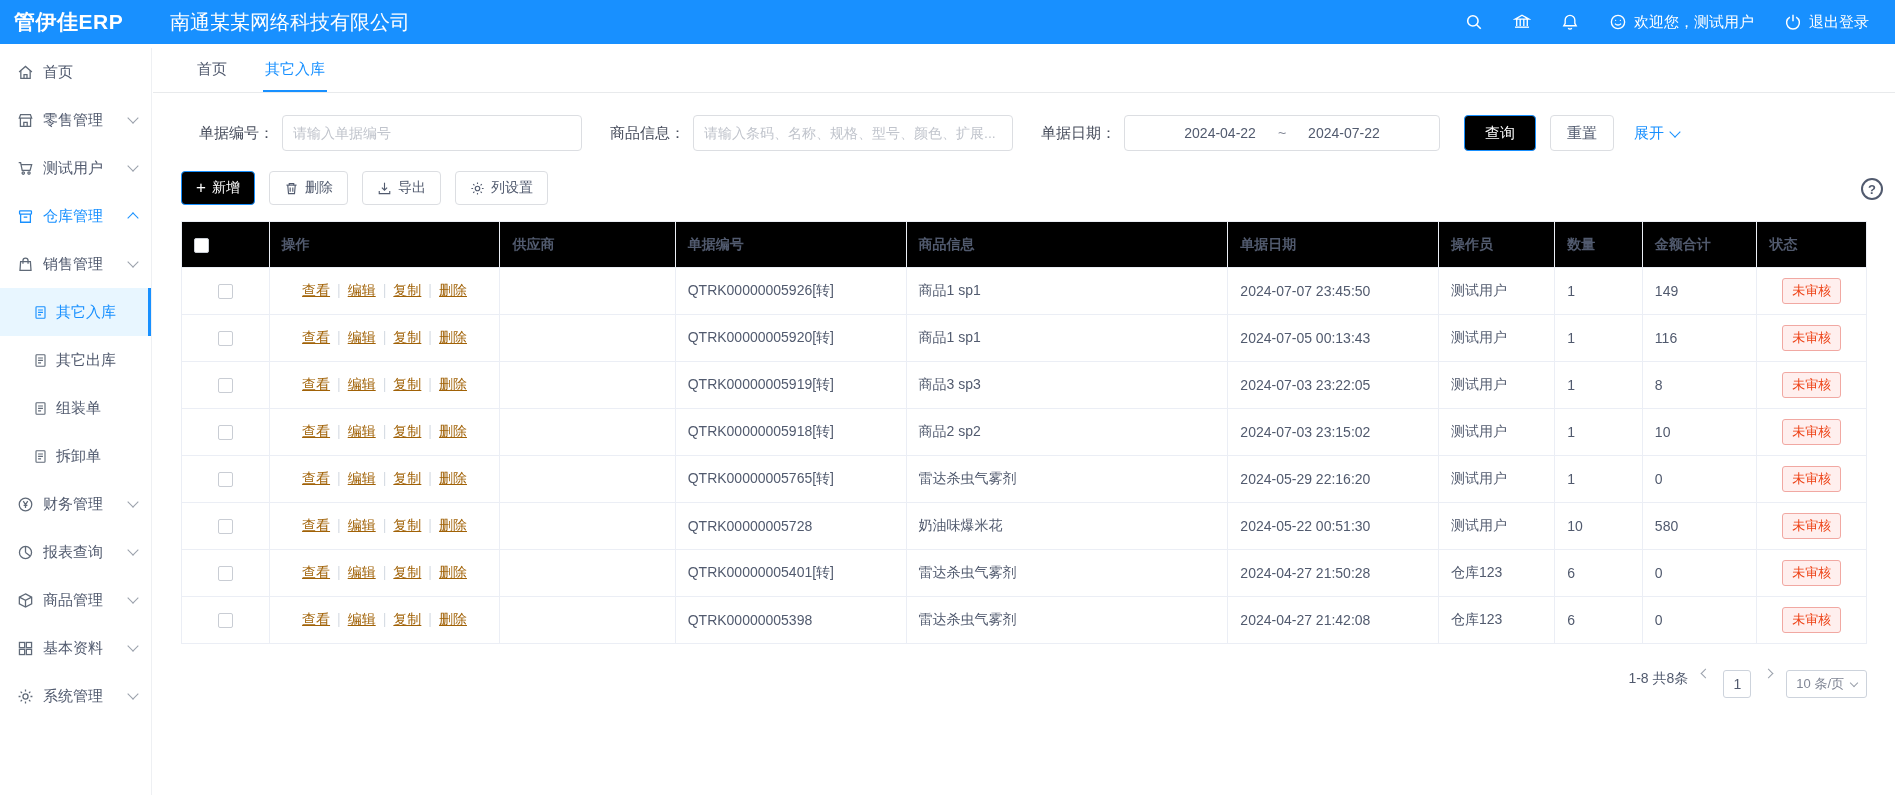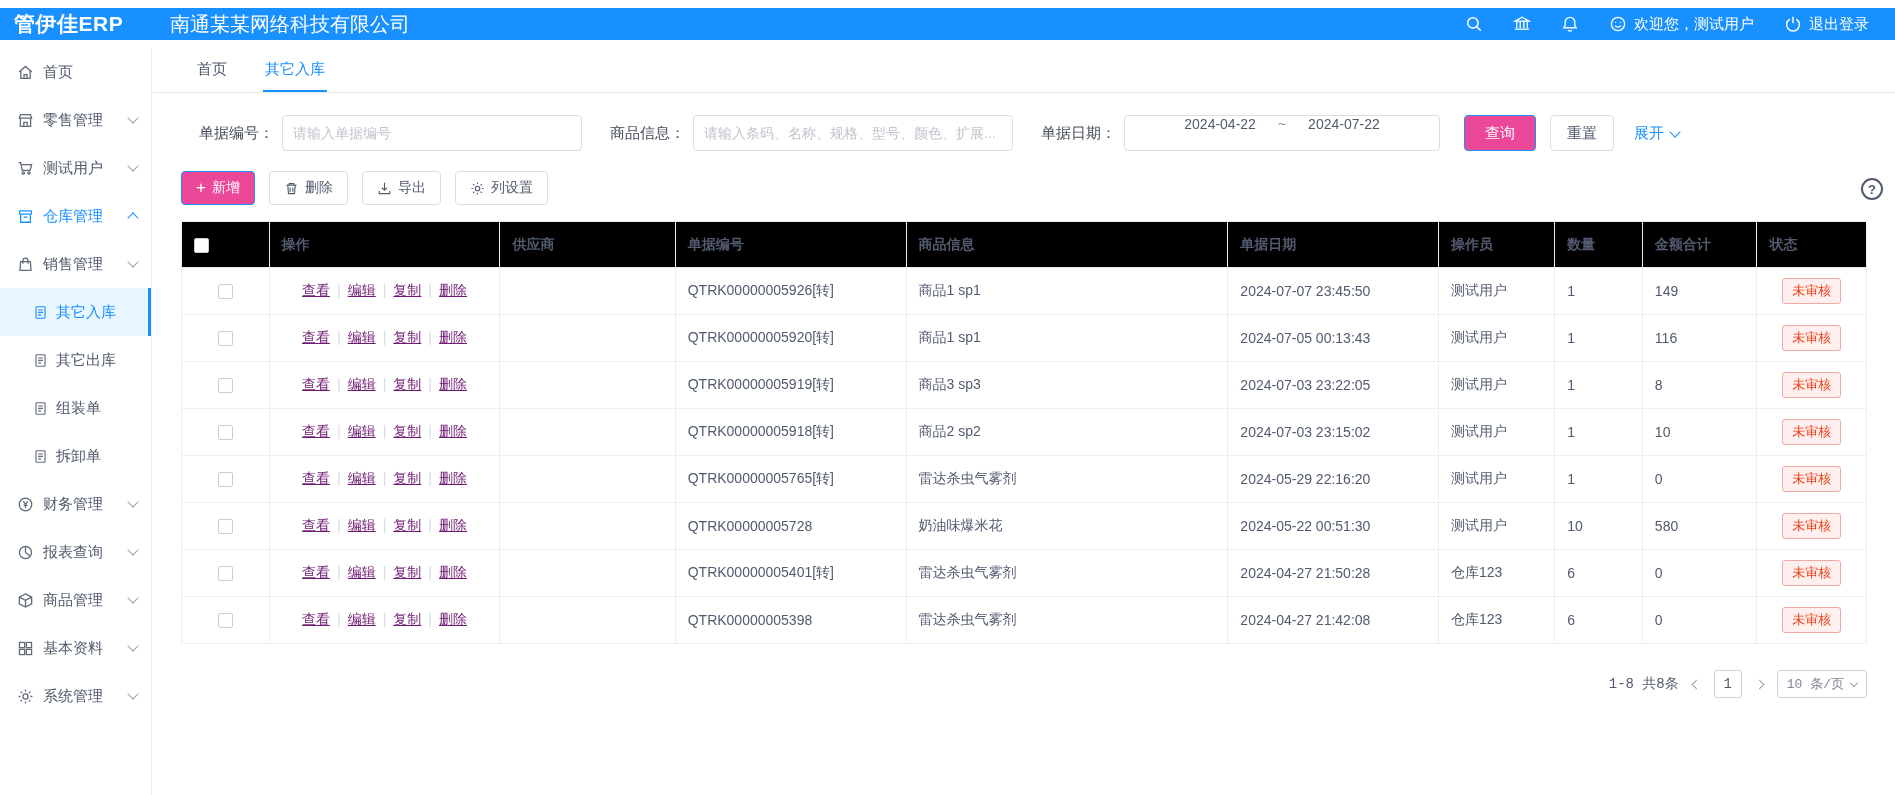--- a/index.html
+++ b/index.html
@@ -3,21 +3,21 @@
 <meta charset="utf-8">
 <style>
   * { box-sizing: border-box; margin: 0; padding: 0; }
   html, body { width: 1895px; height: 795px; }
   body {
     position: relative; overflow: hidden; background: #fff;
     font-family: "Liberation Sans", "DejaVu Sans", sans-serif;
     color: #515a6e;
   }
   
-  .topbar { position: absolute; top: 8px; left: 0; right: 0; height: 32px; background: #1890ff;
+  .topbar { position: absolute; top: 0; left: 0; right: 0; height: 44px; background: #1890ff;
     display: flex; align-items: center; color: #fff; z-index: 10; }
   .logo { flex: 0 0 152px; font-size: 21px; font-weight: bold; padding-left: 14px; letter-spacing: .5px; }
   .company { font-size: 20px; margin-left: 18px; }
   .topbar-right { margin-left: auto; display: flex; align-items: center; gap: 30px; padding-right: 26px; font-size: 15px; }
   .tb-icon { display: inline-flex; cursor: pointer; }
   .tb-user, .tb-logout { display: inline-flex; align-items: center; gap: 7px; cursor: pointer; white-space: nowrap; }
   
   .sidebar { position: absolute; top: 48px; left: 0; bottom: 0; width: 152px; background: #fff;
     border-right: 1px solid #eef0f3; overflow: hidden; }
   .menu-item { height: 48px; display: flex; align-items: center; gap: 9px; padding: 0 14px 0 17px;
@@ -41,26 +41,26 @@
   
   .filter-bar { display: flex; align-items: center; margin: 22px 28px 0 46px; }
   .f-group { display: flex; align-items: center; }
   .f-group + .f-group { margin-left: 28px; }
   .f-label { font-size: 15px; color: #464c5b; margin-right: 8px; white-space: nowrap; }
   .txt { height: 36px; border: 1px solid #dcdee2; border-radius: 4px; padding: 13px 10px; font-size: 14px;
     color: #515a6e; outline: none; font-family: inherit; }
   .txt::placeholder { color: #c0c4cc; }
   .w1 { width: 300px; } .w2 { width: 320px; }
   .daterange { height: 36px; width: 316px; border: 1px solid #dcdee2; border-radius: 4px; display: flex;
-    align-items: flex-start; justify-content: center; gap: 22px; font-size: 14px; color: #515a6e; cursor: pointer; }
+    align-items: center; justify-content: center; gap: 22px; font-size: 14px; color: #515a6e; cursor: pointer; }
   .tilde { color: #808695; }
   .btn { height: 36px; border: 1px solid #dcdee2; background: #fff; border-radius: 4px; padding: 0 16px;
     font-size: 15px; color: #515a6e; display: inline-flex; align-items: center; gap: 6px; cursor: pointer;
     font-family: inherit; white-space: nowrap; }
-  .btn.primary { background: #ec4899; border-color: #1890ff; color: #fff; }
+  .btn.primary { background: #000000; border-color: #1890ff; color: #fff; }
   .btn-search { margin-left: 24px; padding: 0 20px; }
   .btn-reset { margin-left: 14px; }
   .expand { margin-left: 20px; color: #1890ff; font-size: 15px; display: inline-flex; align-items: center;
     gap: 7px; cursor: pointer; text-decoration: none; }
   
   .toolbar { display: flex; align-items: center; gap: 14px; margin: 20px 28px 0 28px; }
   .toolbar .btn { height: 34px; font-size: 14px; padding: 0 14px; }
   .plus { font-size: 17px; line-height: 1; margin-top: -2px; }
   .t-icon { display: inline-flex; color: #515a6e; }
   .t-icon svg { width: 15px; height: 15px; }
@@ -71,28 +71,28 @@
   .grid { width: calc(100% - 56px); margin: 16px 28px 0; border-collapse: collapse; table-layout: fixed; }
   .grid th, .grid td { border: 1px solid #ebeef5; font-size: 14px; color: #515a6e; padding: 0 12px;
     overflow: hidden; white-space: nowrap; text-overflow: ellipsis; }
   .grid th { background: #000000; height: 46px; font-weight: bold; text-align: left; }
   .grid td { height: 47px; background: #fff; }
   .c-center { text-align: center; }
   .cb-cell { text-align: center; }
   .cbx { appearance: none; -webkit-appearance: none; width: 15px; height: 15px; border: 1px solid #c9cdd4;
     border-radius: 2px; background: #fff; vertical-align: middle; cursor: pointer; }
   .actions-cell { text-align: center; }
-  .lnk { color: #701a75; text-decoration: underline; cursor: pointer; font-size: 14px; }
+  .lnk { color: #a16207; text-decoration: underline; cursor: pointer; font-size: 14px; }
   .sep { color: #d7dde4; margin: 0 7px; }
   .status-cell { text-align: center; }
   .badge { display: inline-block; padding: 3px 9px; font-size: 13px; color: #ed4014; background: #ffefee;
     border: 1px solid #f1a8a2; border-radius: 3px; }
   
-  .pagination { display: flex; align-items: center; justify-content: flex-end; gap: 12px;
-    margin: 26px 28px 0; font-size: 14px; color: #515a6e; font-family: Liberation Mono, monospace; }
+  .pagination { display: flex; justify-content: flex-end; gap: 12px;
+    margin: 26px 28px 0; font-size: 14px; color: #515a6e; }
   .pg-arrow { color: #9aa0ab; cursor: pointer; display: inline-flex; padding: 0 2px; }
   .pg-num { min-width: 28px; height: 28px; border: 1px solid #cdd3dc; border-radius: 3px; display: inline-flex;
     align-items: center; justify-content: center; font-size: 14px; cursor: pointer; background: #fff; }
   .pg-size { height: 28px; border: 1px solid #cdd3dc; border-radius: 3px; padding: 0 9px; display: inline-flex;
     align-items: center; gap: 7px; font-size: 13px; color: #808695; cursor: pointer; background: #fff; }
   
   .chev { display: inline-block; width: 8px; height: 8px; border-right: 1.6px solid currentColor;
     border-bottom: 1.6px solid currentColor; flex: 0 0 auto; }
   .chev.down { transform: rotate(45deg); margin-top: -4px; }
   .chev.up { transform: rotate(-135deg); margin-top: 4px; }

